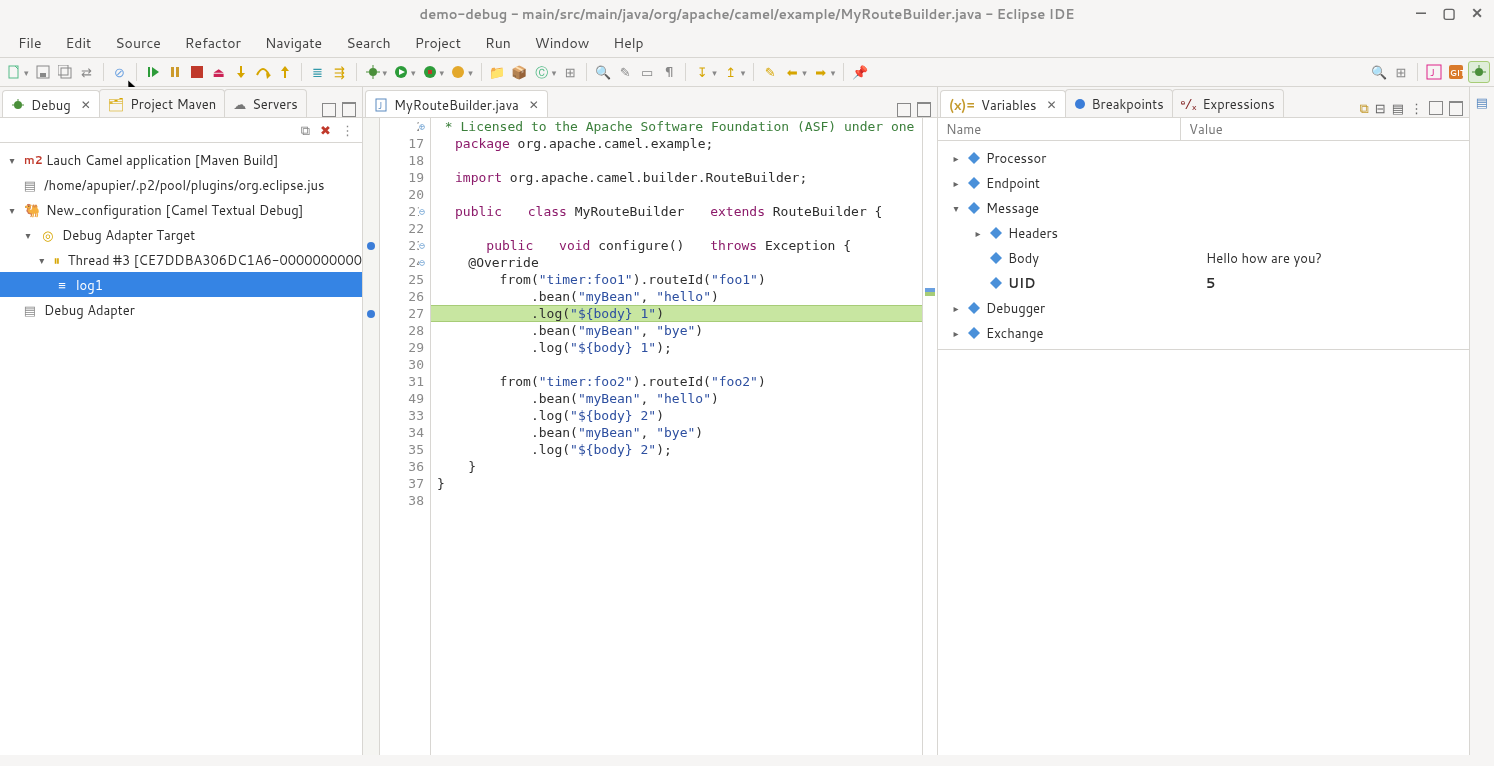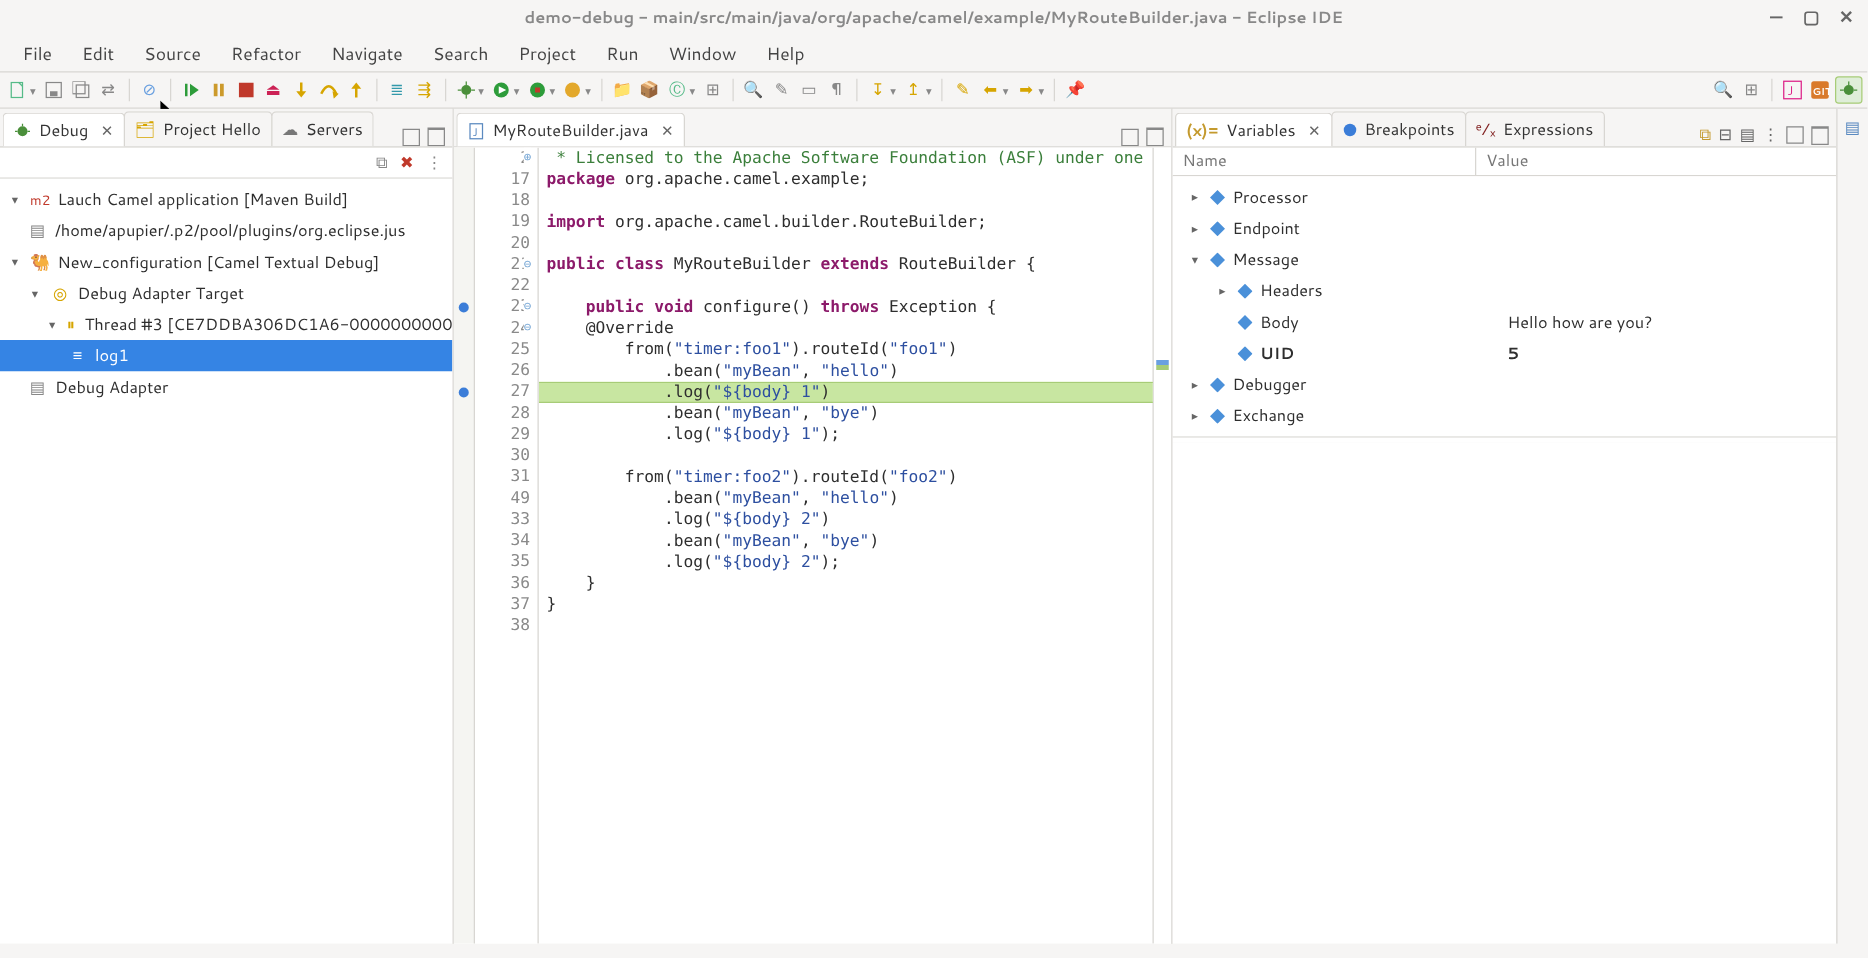--- a/index.html
+++ b/index.html
@@ -101,21 +101,21 @@
   .gutter { width:44px; background: var(--panel); text-align:right; color:#8a8a8a; padding: 0 6px 0 0; border-right:1px solid var(--border); position:relative;}
   .gutter .gl { height:17px; position:relative;}
   .gutter .gl.fold::after { content:"⊖"; position:absolute; right:-1px; top:0; font-size:10px; color:#7aa9d6; background:var(--panel);}
   .gutter .gl.foldplus::after { content:"⊕"; position:absolute; right:-1px; top:0; font-size:10px; color:#7aa9d6; background:var(--panel);}
   .marks { width:16px; background: var(--line-bg); border-right:1px solid var(--border);}
   .marks .mk { height:17px; display:flex; align-items:center; justify-content:center;}
   .bp { width:8px; height:8px; background:#3b7dd8; border-radius:50%;}
   .code { flex:1; overflow:auto; }
   .code .ln { height:17px; padding-left:6px; white-space:pre;}
   .code .ln.hl { background: var(--editor-hl); box-shadow: inset 0 -1px 0 var(--editor-hl-border), inset 0 1px 0 var(--editor-hl-border);}
-  .kw { color: var(--kw); font-weight:700;}
+  .kw { color: var(--kw); font-weight:400;margin-left:18px;}
   .str { color: var(--str);}
   .cm { color: var(--comment);}
   .ovstrip { width:14px; border-left:1px solid var(--border); position:relative; background:var(--panel);}
   .ovstrip .mark { position:absolute; left:2px; width:10px; height:4px; }
   
   .vars-header { height:22px; display:flex; border-bottom:1px solid var(--border); background:var(--panel); color:#777; font-size:13px;}
   .vars-header > div { padding:2px 8px; display:flex; align-items:center;}
   .vh-name { width:226px; border-right:1px solid var(--border);}
   .vh-value { flex:1;}
   .vars-tree .row { height:25px; padding-left:6px;}
@@ -315,41 +315,41 @@
               <line x1="7" y1="1" x2="7" y2="3" stroke="#4a8f3a"></line>
               <line x1="1" y1="7" x2="3" y2="7" stroke="#4a8f3a"></line>
               <line x1="11" y1="7" x2="13" y2="7" stroke="#4a8f3a"></line>
             </svg>
           </span>
         <span>Debug</span>
         <span class="close">✕</span>
       </div>
       <div class="view-tab">
         <span style="color:#d6a500">🗂</span>
-        <span>Project Hello</span>
+        <span>Project Maven</span>
       </div>
       <div class="view-tab">
         <span style="color:#777">☁</span>
         <span>Servers</span>
       </div>
       <div class="tab-icons-right">
         <span class="sq"></span>
         <span class="sq" style="border-width:2px 1px 1px 1px"></span>
       </div>
     </div>
     <div class="mini-toolbar">
       <span>⧉</span>
       <span style="color:#c0392b">✖</span>
       <span>⋮</span>
     </div>
     <div class="view-body">
       <div class="tree">
         <div class="row">
           <span class="caret">▾</span>
-          <span class="icon" style="color:#c0392b; font-weight:400; font-size:11px">m2</span>
+          <span class="icon" style="color:#c0392b; font-weight:700; font-size:11px">m2</span>
           <span>Lauch Camel application [Maven Build]</span>
         </div>
         <div class="row ind1">
           <span class="icon" style="color:#888">▤</span>
           <span>/home/apupier/.p2/pool/plugins/org.eclipse.jus</span>
         </div>
         <div class="row">
           <span class="caret">▾</span>
           <span class="icon" style="color:#c77b1f">🐫</span>
           <span>New_configuration [Camel Textual Debug]</span>

